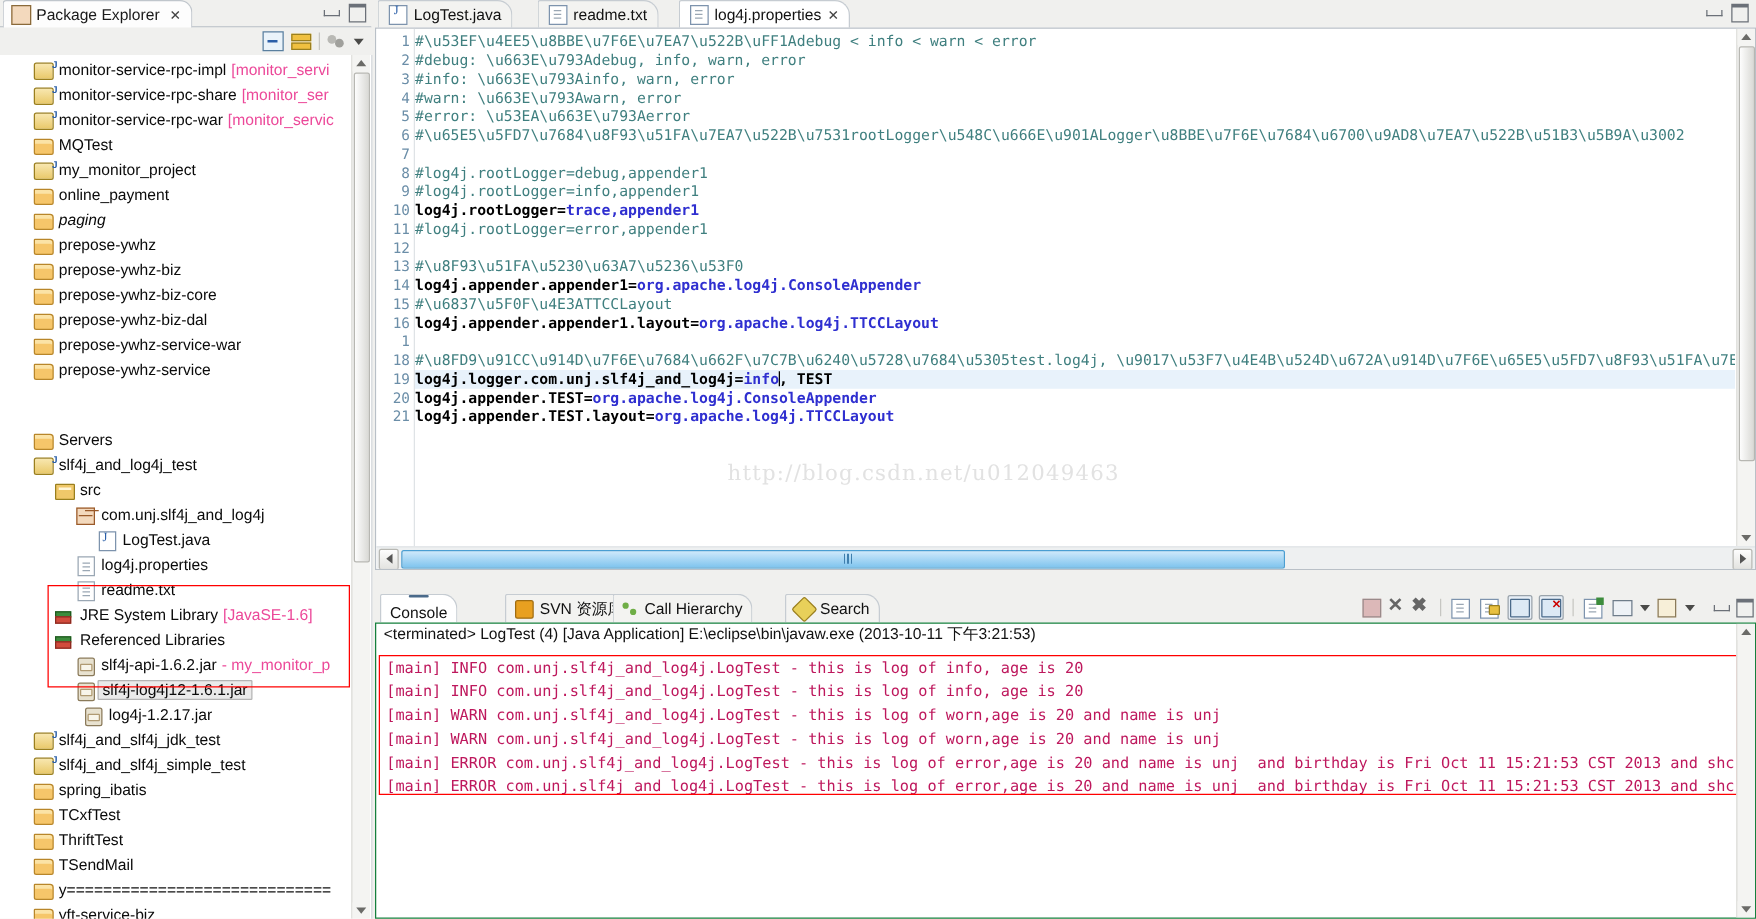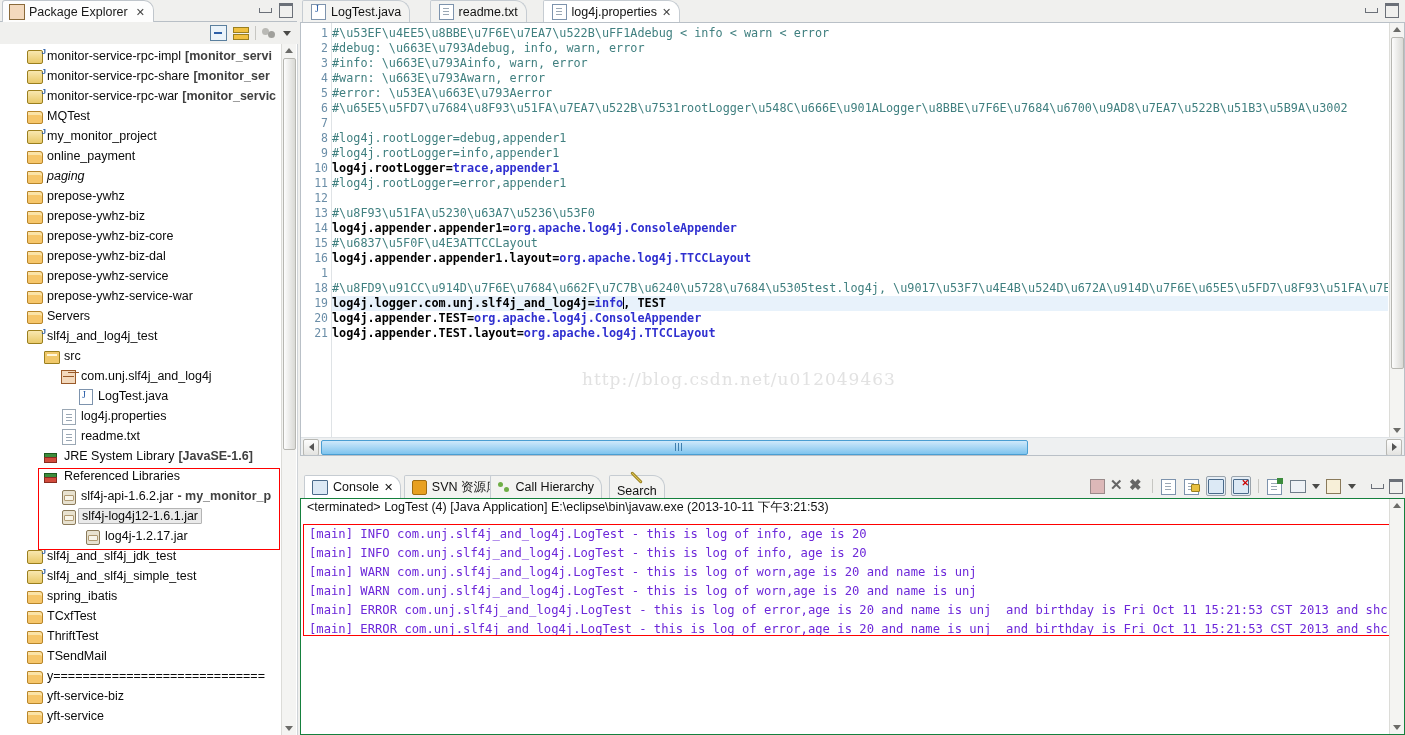--- a/index.html
+++ b/index.html
@@ -35,21 +35,21 @@
   .wb-min{width:11px;height:4px;border:1px solid #6b7078;border-top:none;}
   .wb-max{width:12px;height:11px;border:1px solid #6b7078;border-top-width:3px;}
 
   .treebox{
     position:absolute;left:0;top:44px;width:297px;bottom:0;
     background:#ffffff;overflow:hidden;
     border-right:1px solid #cfd3d7;
   }
   .row{height:20px;display:flex;align-items:center;white-space:nowrap;font-size:12.5px;color:#0a0a0a;}
   .row .ic{width:16px;height:16px;margin-right:4px;flex:0 0 16px;position:relative;}
-  .row .sub{color:#404040;margin-left:4px;font-weight:bold;}
+  .row .sub{color:#ec4899;margin-left:4px;}
   .row.sel .lbl{background:#eaeaea;border:1px solid #b4b4b4;padding:0 3px;margin:0 -3px;border-radius:1px;}
 
   
   .ic-folder{background:#f6c66a;border:1px solid #b8862a;border-radius:1px 3px 2px 2px;
              width:14px;height:11px;margin-top:3px;box-shadow:inset 0 3px 0 #fbe3a6;}
   .ic-prjJ{width:14px;height:12px;margin-top:2px;background:linear-gradient(#f8e7b0,#e9c96a);
            border:1px solid #9a7f1e;border-radius:2px;position:relative;}
   .ic-prjJ:after{content:"J";position:absolute;right:-4px;top:-4px;font-size:8px;color:#2b5fa8;font-weight:bold;}
   .ic-src{width:14px;height:11px;margin-top:3px;background:#f0c86a;border:1px solid #9a7f1e;
           border-radius:1px;position:relative;}
@@ -116,32 +116,32 @@
           border:1px solid #b7b7b2;border-radius:2px;}
   .ha{width:0;height:0;margin:3px auto 0;border-top:4px solid transparent;border-bottom:4px solid transparent;}
   .ha.l{border-right:5px solid #555;}
   .ha.r{border-left:5px solid #555;}
 
   
   .ctabstrip{position:absolute;left:0;right:0;top:474px;height:24px;background:#f0f0ee;}
   .ctab{position:absolute;top:1px;height:22px;display:flex;align-items:center;gap:5px;
         padding:0 7px;border:1px solid #c6ccd2;border-bottom:none;border-radius:2px 12px 0 0;
         background:#f3f3f1;font-size:12.5px;color:#111;}
-  .ctab.active{background:#ffffff;}
+  .ctab.active{background:#ffffff;flex-direction:column;}
   .ctoolbar{position:absolute;right:2px;top:2px;display:flex;align-items:center;gap:5px;}
   .tbi{width:18px;height:18px;position:relative;}
   .tbi.framed{border:1px solid #9aa3ab;background:#e6eef6;border-radius:2px;}
   .tbsep{width:1px;height:14px;background:#c6c6c2;margin:0 2px;}
   .caretdn{width:0;height:0;border-left:4px solid transparent;border-right:4px solid transparent;border-top:5px solid #4a4a48;}
 
   .consolebox{position:absolute;left:0;right:0;top:498px;bottom:0;background:#ffffff;
               border:1px solid #15803d;box-sizing:border-box;overflow:hidden;}
   .termline{height:17px;line-height:17px;padding-left:6px;font-size:12.5px;color:#111;white-space:nowrap;}
   .logline{height:19px;line-height:19px;padding-left:6px;white-space:pre;
-           font-family:"DejaVu Sans Mono",monospace;font-size:12.2px;color:#6d28d9;}
+           font-family:"DejaVu Sans Mono",monospace;font-size:12.2px;color:#be185d;}
   .logwrap{position:absolute;left:2px;right:16px;top:26px;bottom:2px;overflow:hidden;}
   .conredbox{position:absolute;left:2px;right:14px;top:25px;height:110px;border:1px solid #ff0000;pointer-events:none;}
 
   .icn{display:inline-block;vertical-align:middle;}
   .sq{display:inline-block;width:13px;height:14px;border:1px solid #7d93ad;background:#fff;position:relative;}
   .sq:after{content:"";position:absolute;left:3px;top:3px;width:6px;height:1px;background:#9aa7b4;
             box-shadow:0 3px 0 #9aa7b4,0 6px 0 #9aa7b4;}
   .jdoc{display:inline-block;width:13px;height:14px;border:1px solid #7d93ad;background:#fff;position:relative;}
   .jdoc:after{content:"J";position:absolute;left:3px;top:-2px;font-size:10px;color:#2b5fa8;font-family:"Liberation Serif",serif;}
   .conic{display:inline-block;width:14px;height:13px;border:1px solid #4a6a8a;background:#dce9f5;border-radius:1px;}
@@ -257,29 +257,29 @@
           <div class="row" style="padding-left: 27px;">
             <span class="ic">
               <span class="ic-folder" style="display: block; position: relative;"></span>
             </span>
             <span class="lbl">prepose-ywhz-biz-dal</span>
           </div>
           <div class="row" style="padding-left: 27px;">
             <span class="ic">
               <span class="ic-folder" style="display: block; position: relative;"></span>
             </span>
+            <span class="lbl">prepose-ywhz-service-war</span>
+          </div>
+          <div class="row" style="padding-left: 27px;">
+            <span class="ic">
+              <span class="ic-folder" style="display: block; position: relative;"></span>
+            </span>
             <span class="lbl">prepose-ywhz-service</span>
           </div>
-          <div class="row" style="padding-left: 27px;">
-            <span class="ic">
-              <span class="ic-folder" style="display: block; position: relative;"></span>
-            </span>
-            <span class="lbl">prepose-ywhz-service-war</span>
-          </div>
-          <div class="row" style="padding-left: 27px;">
+          <div class="row" style="padding-left: 27px; margin-top: 36px;">
             <span class="ic">
               <span class="ic-folder" style="display: block; position: relative;"></span>
             </span>
             <span class="lbl">Servers</span>
           </div>
           <div class="row" style="padding-left: 27px;">
             <span class="ic">
               <span class="ic-prjJ" style="display: block; position: relative;"></span>
             </span>
             <span class="lbl">slf4j_and_log4j_test</span>
@@ -333,21 +333,21 @@
             </span>
             <span class="lbl">slf4j-api-1.6.2.jar</span>
             <span class="sub">- my_monitor_p</span>
           </div>
           <div class="row sel" style="padding-left: 61px;">
             <span class="ic">
               <span class="ic-jar" style="display: block; position: relative;"></span>
             </span>
             <span class="lbl">slf4j-log4j12-1.6.1.jar</span>
           </div>
-          <div class="row" style="padding-left: 85px;">
+          <div class="row" style="padding-left: 67px;">
             <span class="ic">
               <span class="ic-jar" style="display: block; position: relative;"></span>
             </span>
             <span class="lbl">log4j-1.2.17.jar</span>
           </div>
           <div class="row" style="padding-left: 27px;">
             <span class="ic">
               <span class="ic-prjJ" style="display: block; position: relative;"></span>
             </span>
             <span class="lbl">slf4j_and_slf4j_jdk_test</span>
@@ -524,21 +524,21 @@
             <span class="closex" style="font-size: 11px;">✕</span>
           </div>
           <div class="ctab" style="left: 103.8px;">
             <span class="svnic"></span>
             <span>SVN 资源库</span>
           </div>
           <div class="ctab" style="left: 189.6px;">
             <span class="chic"></span>
             <span>Call Hierarchy</span>
           </div>
-          <div class="ctab" style="left: 309px; flex-direction: column;">
+          <div class="ctab" style="left: 328px;">
             <span class="srchic"></span>
             <span>Search</span>
           </div>
         </div>
       <div class="ctoolbar">
         <span class="tbi" style="background:#dcb8b8;border:1px solid #9a8a8a;width:13px;height:13px;"></span>
         <span class="tbi" style="color:#666;font-size:15px;line-height:15px;font-weight:bold;width:14px;">✕</span>
         <span class="tbi" style="color:#666;font-size:15px;line-height:15px;font-weight:bold;width:16px;">✖</span>
         <span class="tbsep"></span>
         <span class="tbi">

